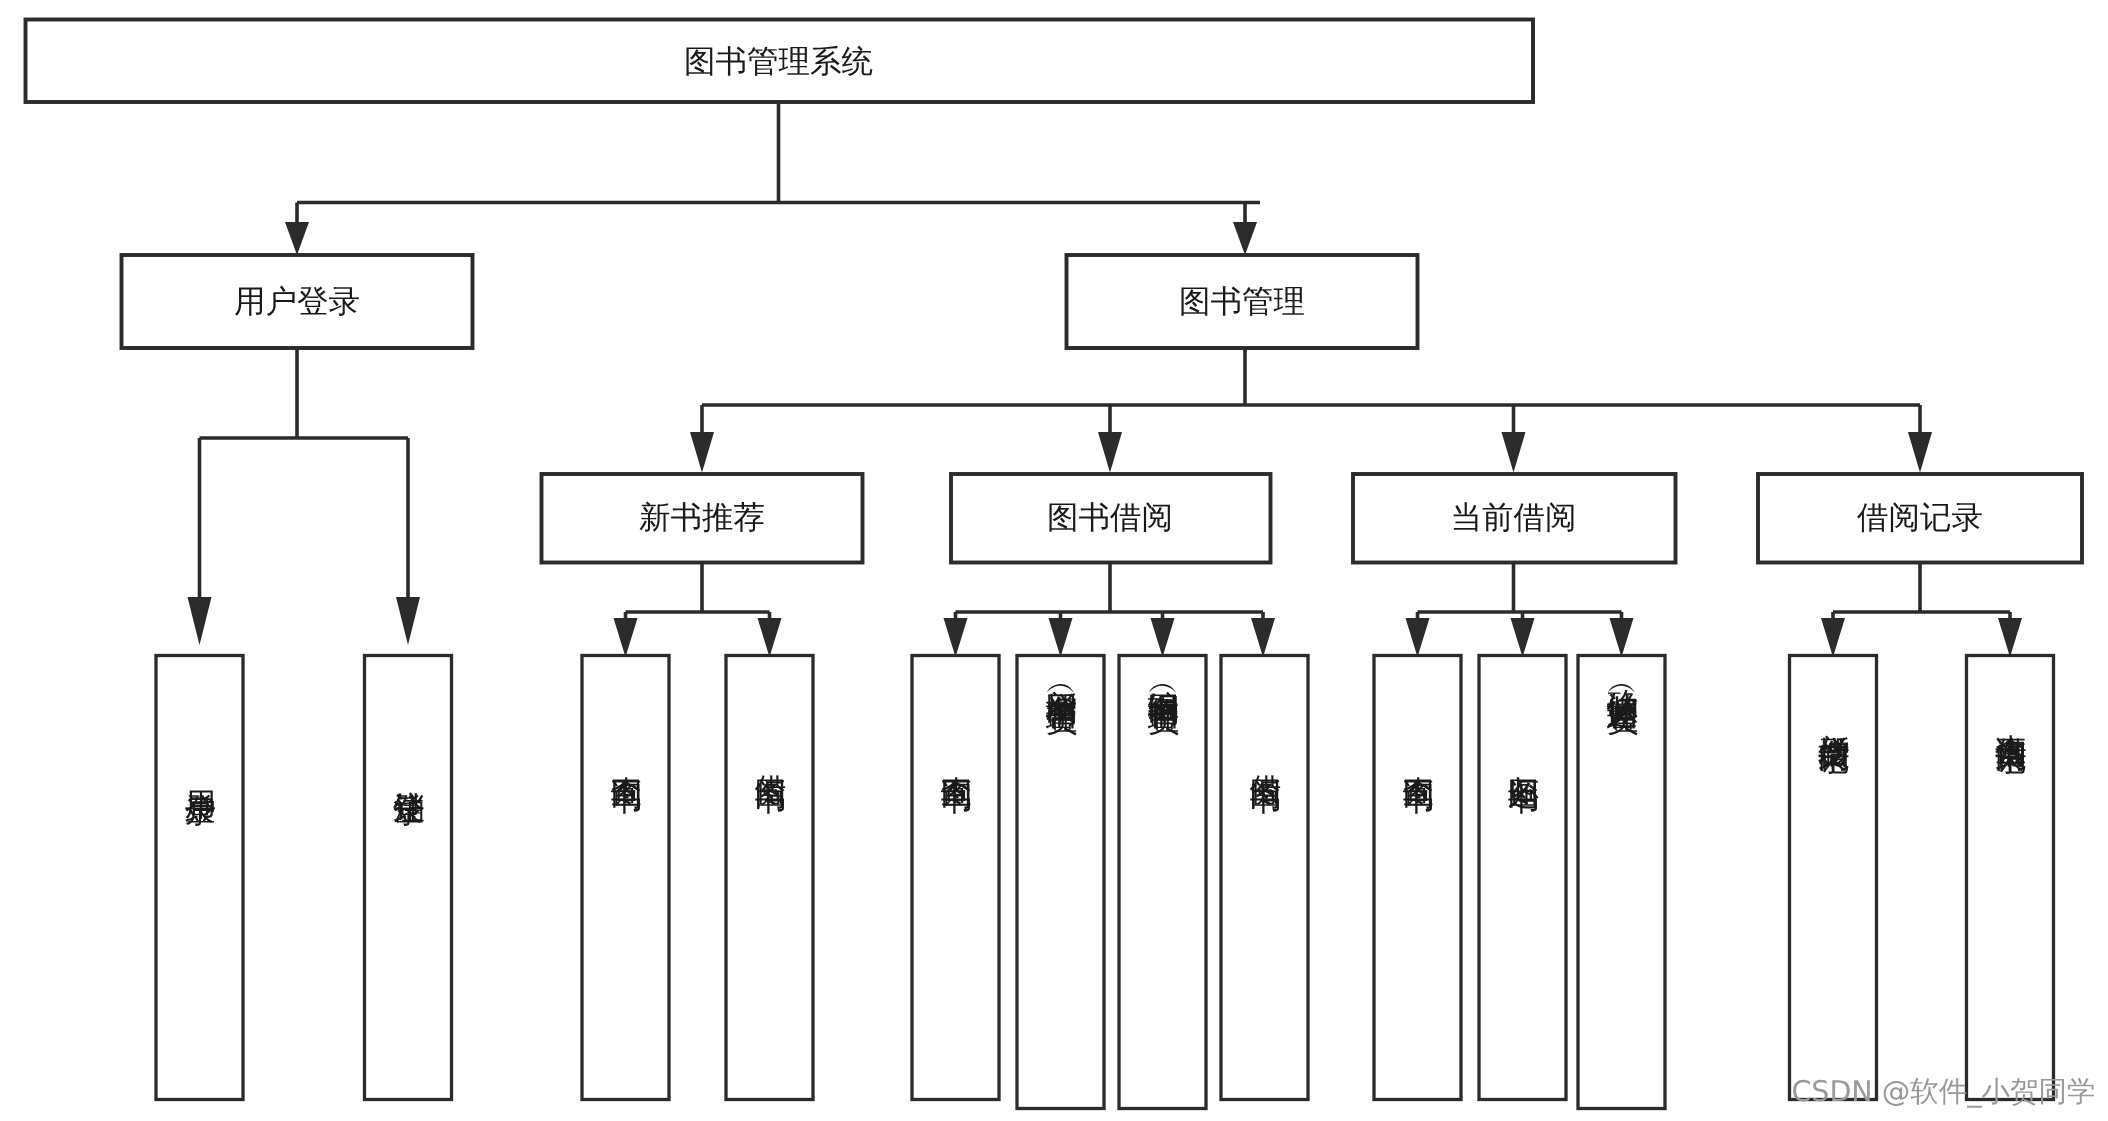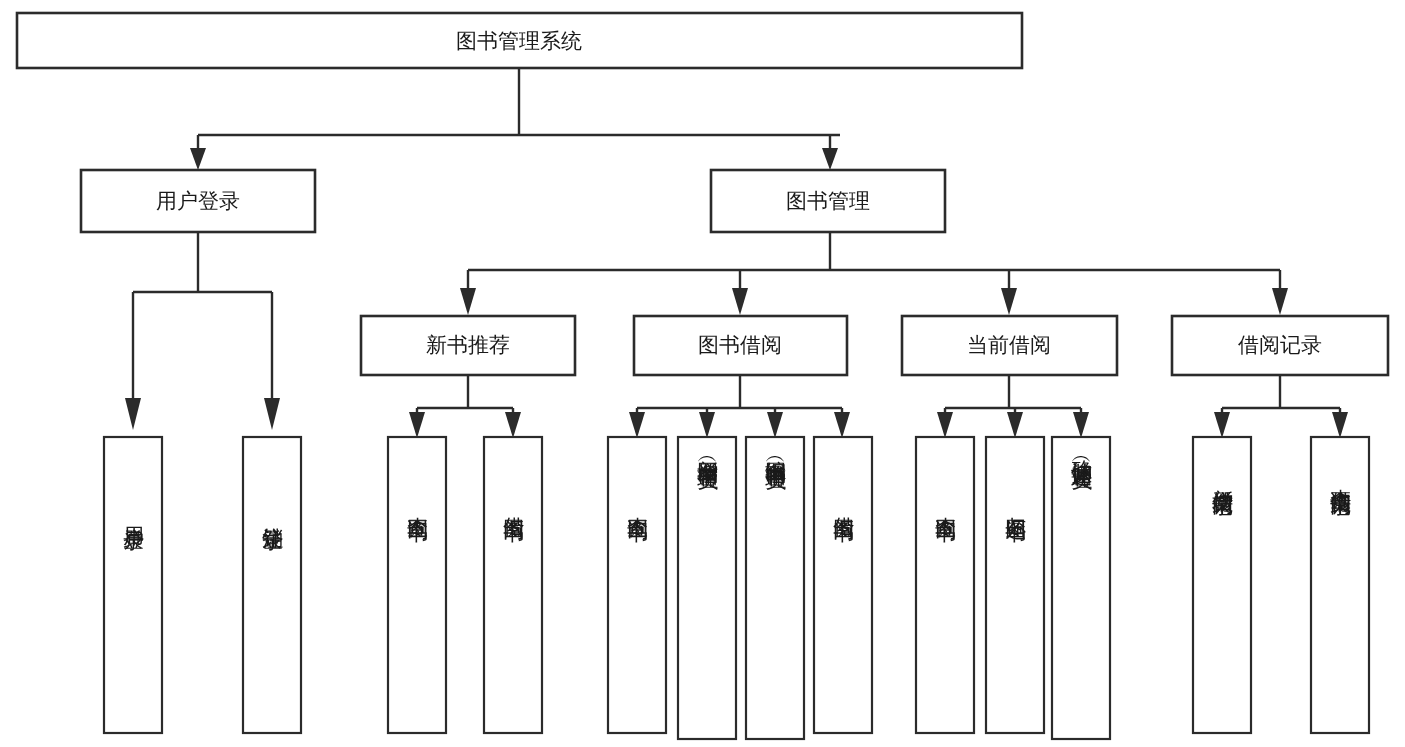--- a/index.html
+++ b/index.html
@@ -236,14 +236,15 @@
     <span class="label-v">确认归还（管理员）</span>
   </div>
 
   <div class="label-v-wrap" style="left:1193px; top:472px; width:58px;">
     <span class="label-v">新增借阅记录</span>
   </div>
   <div class="label-v-wrap" style="left:1311px; top:472px; width:58px;">
     <span class="label-v">查询借阅记录</span>
   </div>
 
+  <div id="watermark">CSDN @软件_小贺同学</div>
 
 </div>
 
 </body></html>

